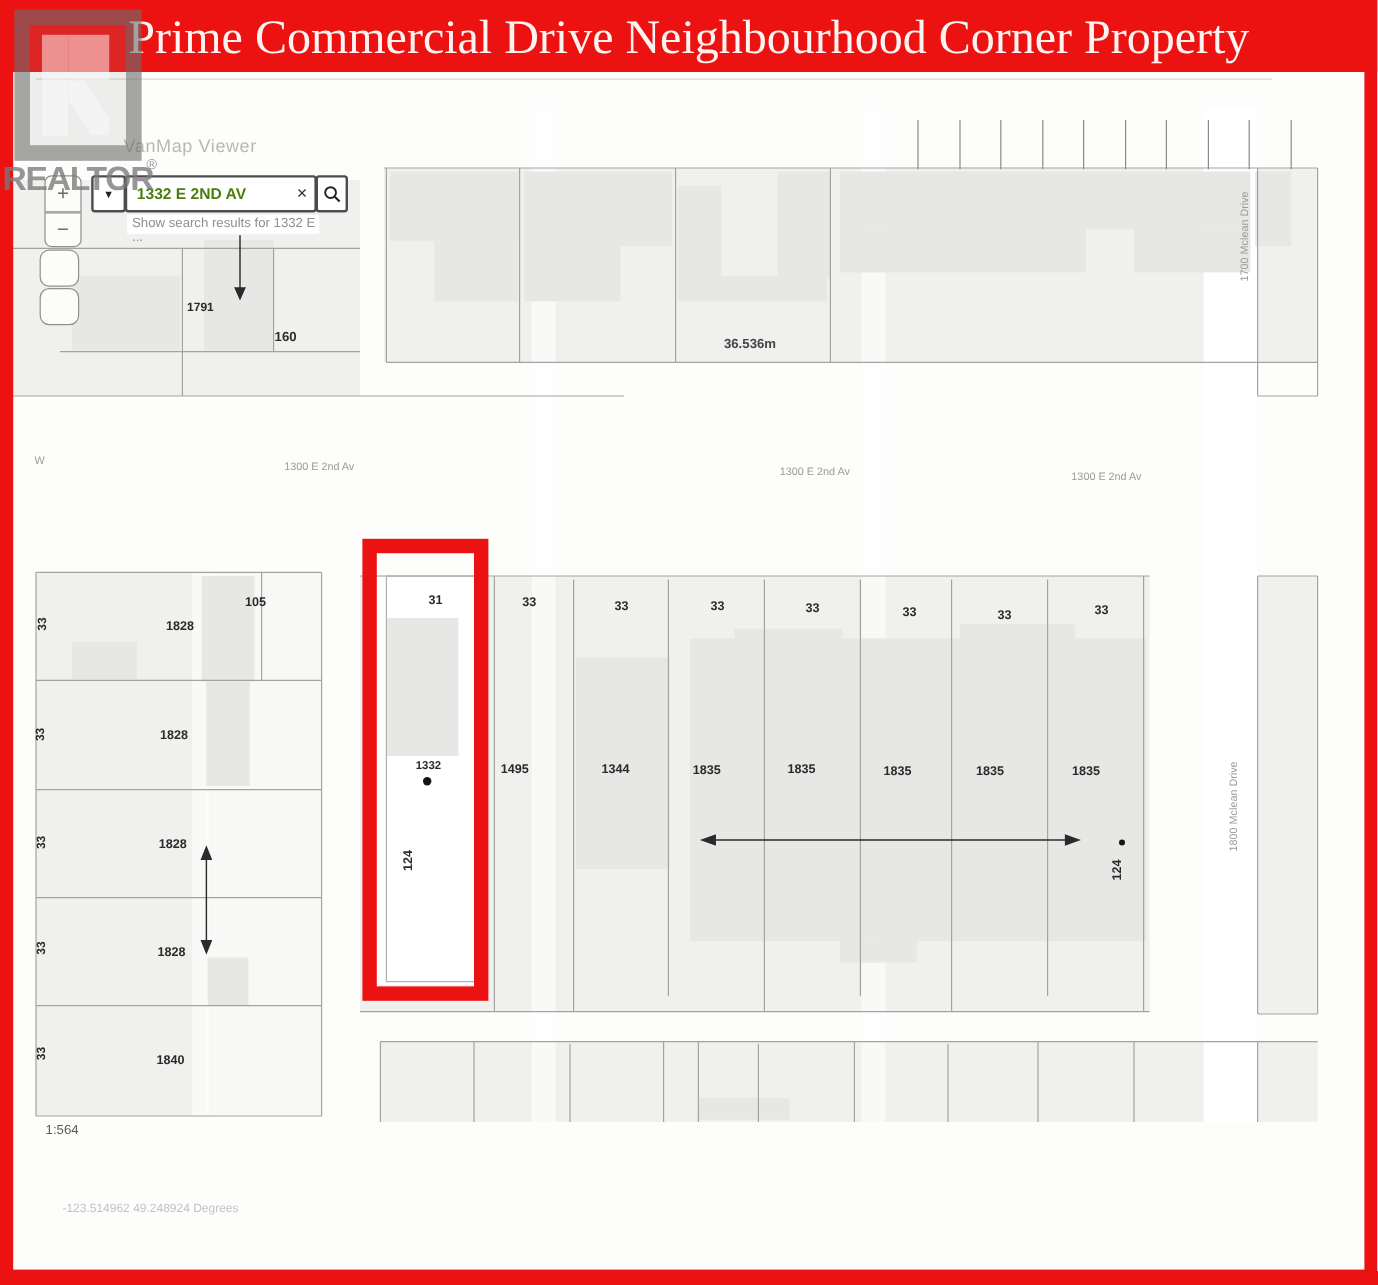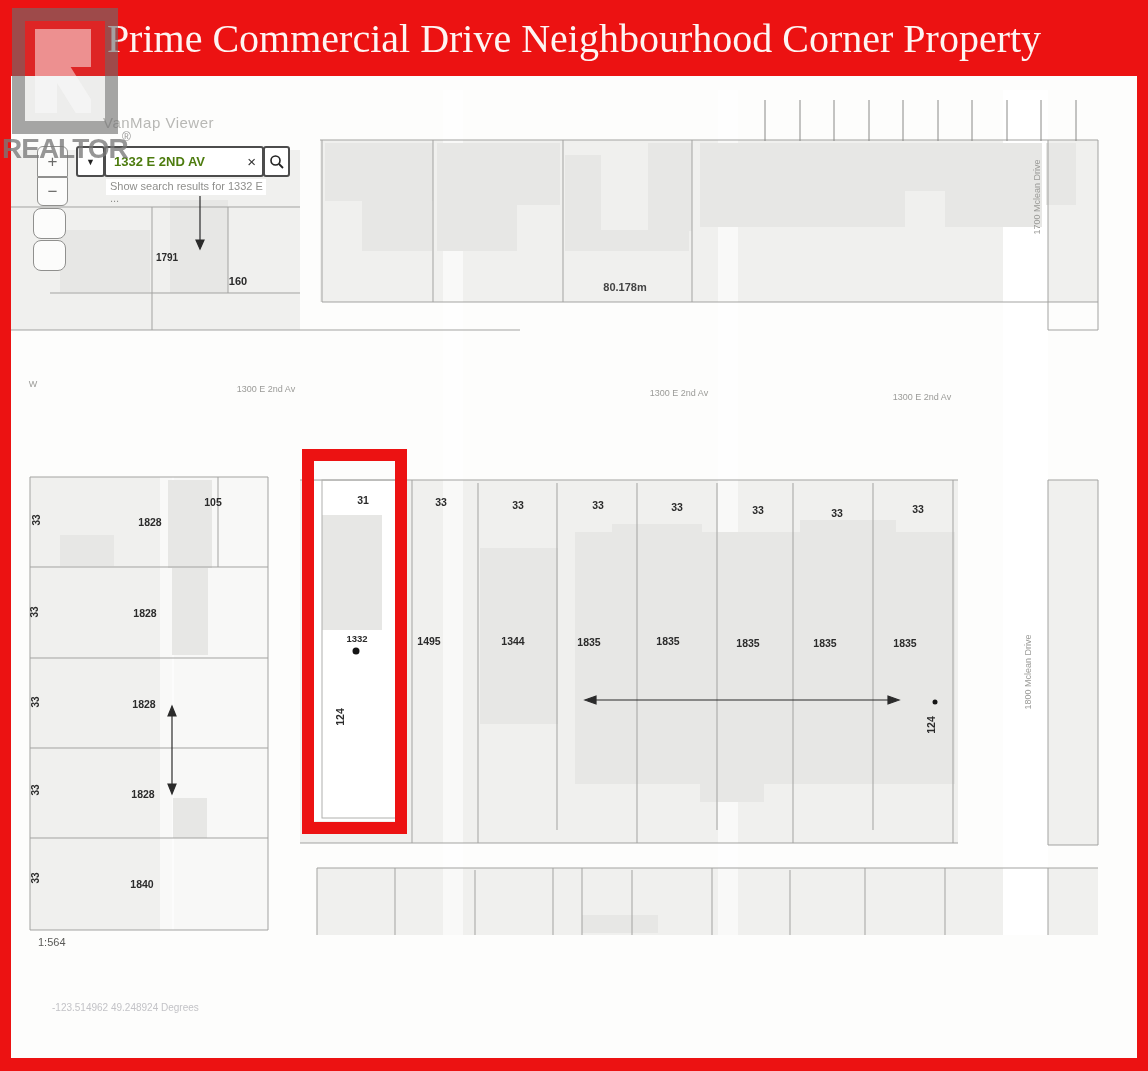--- a/index.html
+++ b/index.html
@@ -1,20 +1,20 @@
 <!DOCTYPE html>
 <html><head>
 <meta charset="utf-8">
 <style>
   html,body{margin:0;padding:0;background:#fff;}
   #page{position:relative;width:1148px;height:1071px;overflow:hidden;background:#fdfdfc;
         font-family:"Liberation Sans",sans-serif;}
   
   .frame{position:absolute;background:#ec1212;}
-  #banner{position:absolute;left:0;top:0;width:1148px;height:76px;background:#ec1212;
+  #banner{position:absolute;left:0;top:0;width:1148px;height:60px;background:#ec1212;
           display:flex;align-items:center;justify-content:center;}
   #banner .t{font-family:"Liberation Serif",serif;font-size:40px;color:#fdf4f2;white-space:nowrap;}
   
   .lbl{position:absolute;transform:translate(-50%,-50%);white-space:nowrap;color:#2e2e2e;}
   .rot{transform:translate(-50%,-50%) rotate(-90deg);}
   .raw{position:absolute;white-space:nowrap;text-align:center;}
   .num{font-size:10.5px;font-weight:700;color:#2b2b2b;}
   .street{font-size:9px;color:#9b9b98;font-weight:400;}
   
   .mapbtn{position:absolute;background:#fcfcfb;border:1.5px solid #90908e;border-radius:6px;
@@ -133,21 +133,21 @@
     <g fill="#151515">
       <circle cx="356" cy="651" r="3.5"></circle>
       <circle cx="935" cy="702" r="2.5"></circle>
     </g>
   </svg>
 
   <span class="raw" style="left:103px;top:114px;font-size:15px;color:#b8b8b5;letter-spacing:0.5px;">VanMap Viewer</span>
 
   <span class="lbl num" style="left:167px;top:257px;font-size:10px;">1791</span>
   <span class="lbl num" style="left:238px;top:281px;font-size:11px;">160</span>
-  <span class="lbl" style="left:625px;top:287px;font-size:11px;font-weight:600;color:#444;">80.178m</span>
+  <span class="lbl" style="left:625px;top:287px;font-size:11px;font-weight:600;color:#444;">36.536m</span>
 
   <span class="lbl street" style="left:33px;top:384px;">W</span>
   <span class="lbl street" style="left:266px;top:389px;">1300 E 2nd Av</span>
   <span class="lbl street" style="left:679px;top:393px;">1300 E 2nd Av</span>
   <span class="lbl street" style="left:922px;top:397px;">1300 E 2nd Av</span>
   <span class="lbl street rot" style="left:1037px;top:197px;">1700 Mclean Drive</span>
   <span class="lbl street rot" style="left:1028px;top:672px;">1800 Mclean Drive</span>
 
   <span class="lbl num rot" style="left:36px;top:520px;font-size:10px;">33</span>
   <span class="lbl num rot" style="left:34px;top:612px;font-size:10px;">33</span>

